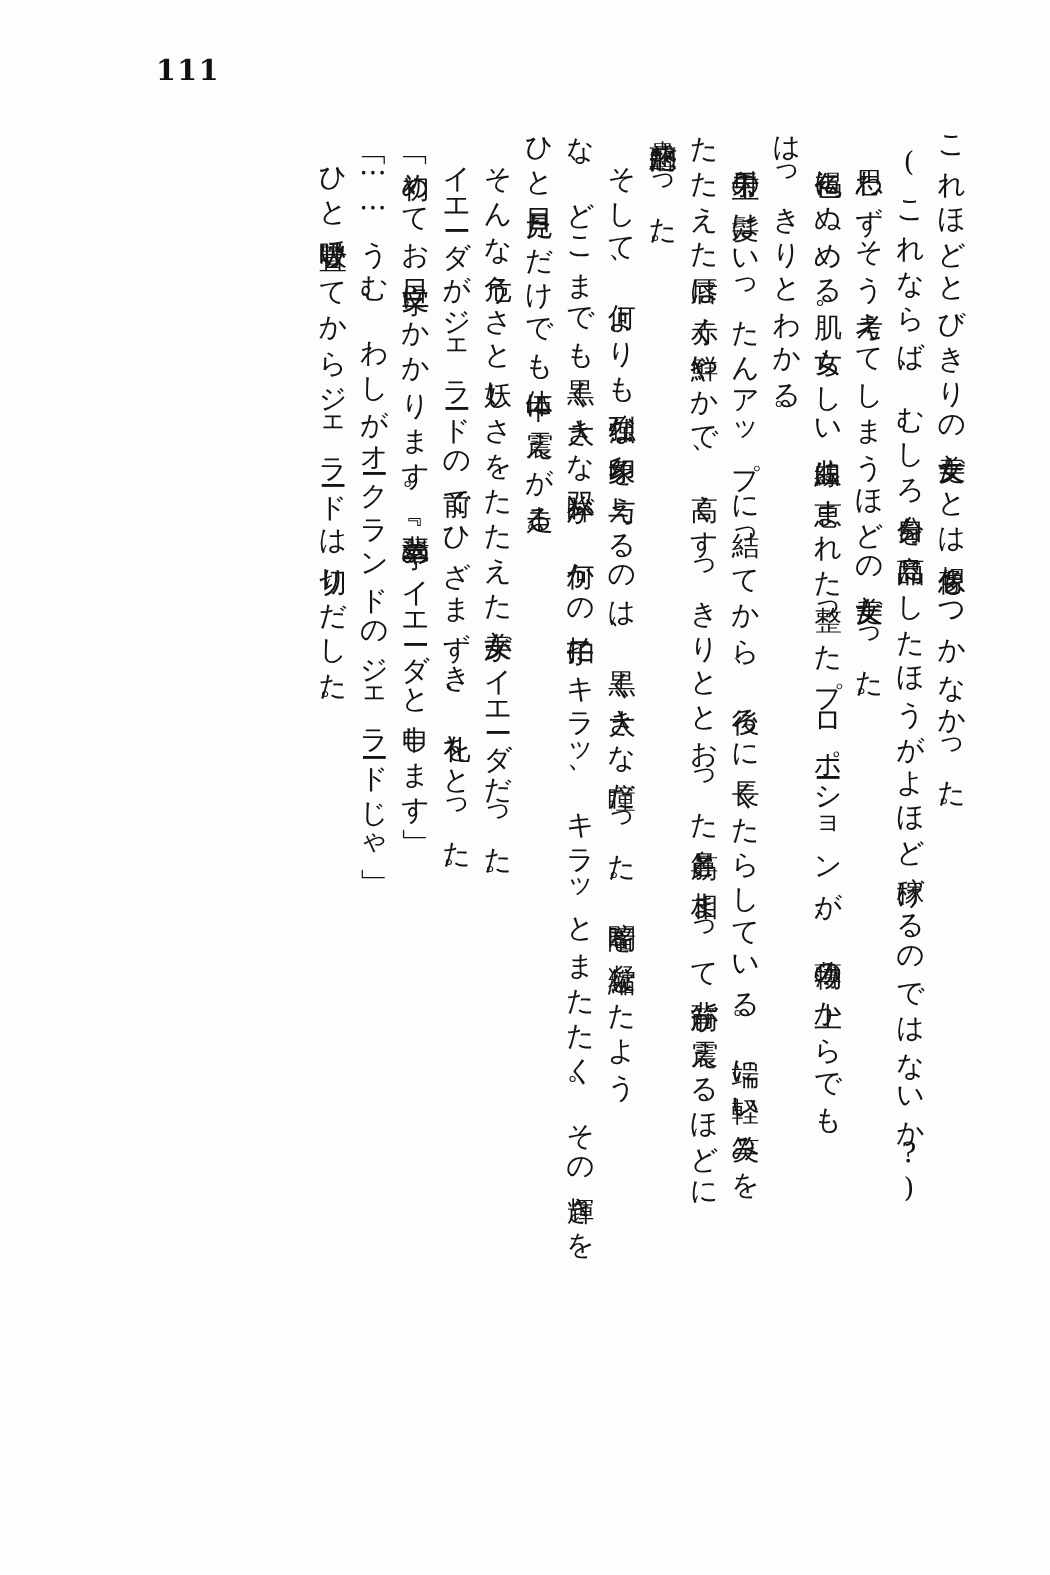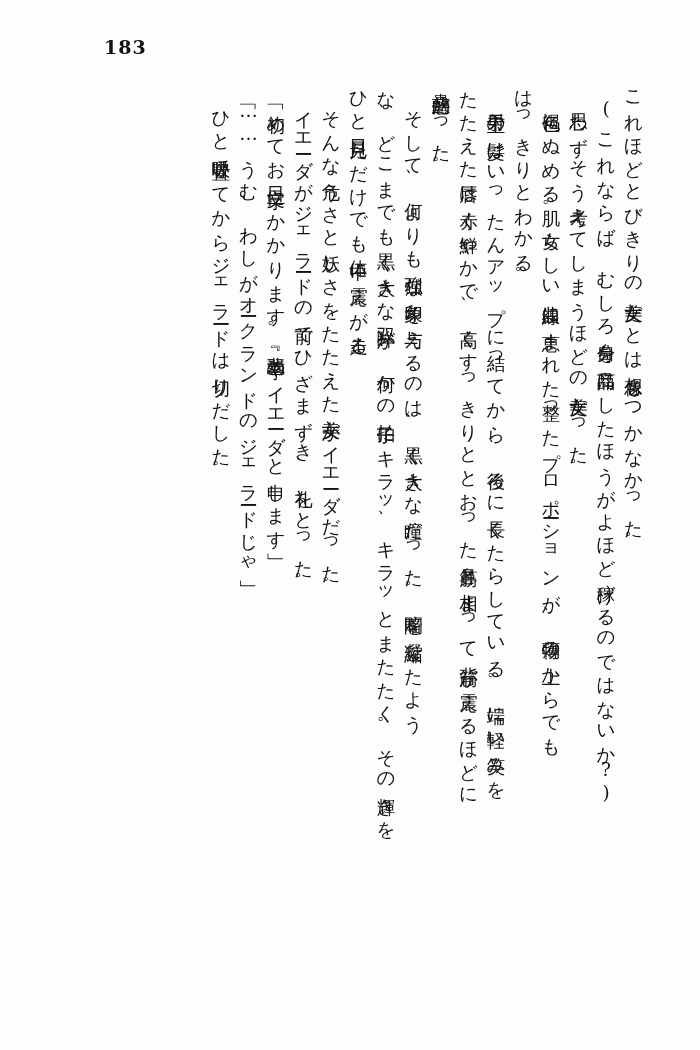--- a/index.html
+++ b/index.html
@@ -65,21 +65,21 @@
   }
 
   
   .col.indent-1 { padding-top: 20px; }
 </style>
 </head>
 <body>
 
 <div class="page">
 
-  <div class="page-number">183</div>
+  <div class="page-number">111</div>
 
   <div class="text-block">
     <div class="col">これほどとびきりの美女だとは想像もつかなかった。</div>
     <div class="col indent-1">(これならば、むしろ自分を商品にしたほうがよほど稼げるのではないか?)</div>
     <div class="col indent-1">思わずそう考えてしまうほどの美女だった。</div>
     <div class="col indent-1">褐色にぬめる肌。女らしい曲線に恵まれた整ったプロポーションが、薄物の上からでも</div>
     <div class="col">はっきりとわかる。</div>
     <div class="col indent-1">射干玉の髪はいったんアップに結ってから、後ろに長くたらしている。端に軽い笑みを</div>
     <div class="col">たたえた唇は赤く鮮やかで、高くすっきりととおった鼻筋と相まって背筋が震えるほどに</div>
     <div class="col">蠱惑的だった。</div>

